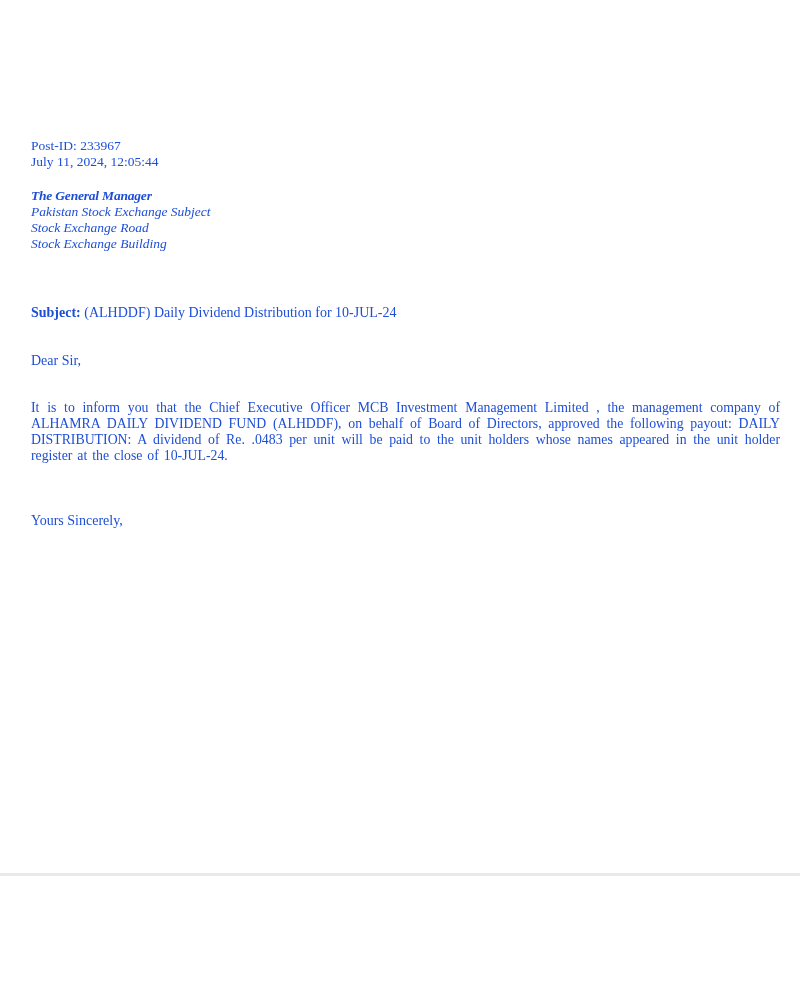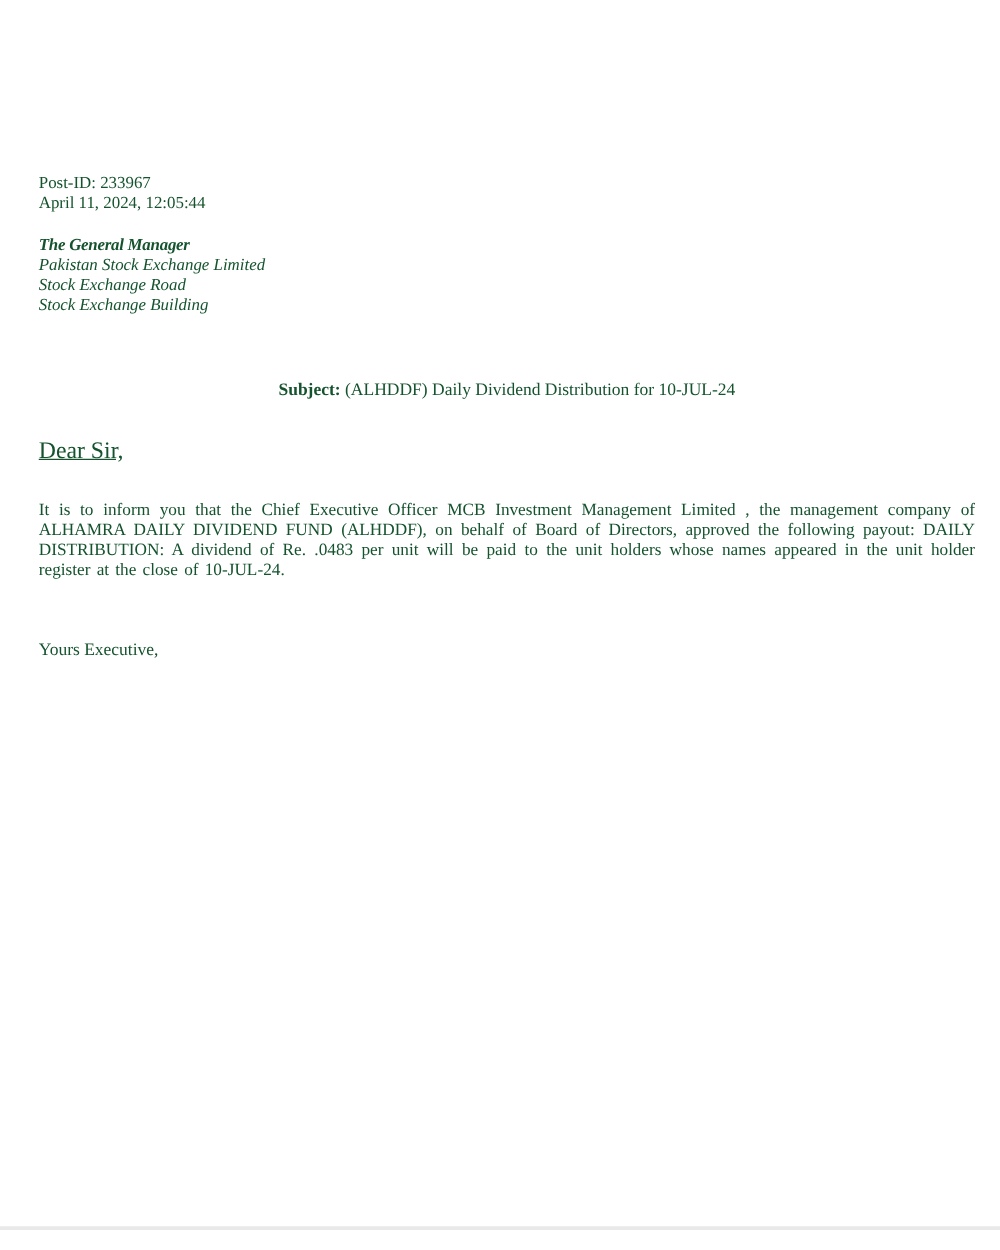--- a/index.html
+++ b/index.html
@@ -3,24 +3,24 @@
 <meta charset="utf-8">
 <style>
   html, body {
     margin: 0;
     padding: 0;
     background: #ffffff;
   }
   .page {
     position: relative;
     width: 800px;
-    height: 984px;
+    height: 876px;
     background: #ffffff;
     font-family: "Liberation Serif", "DejaVu Serif", serif;
-    color: #14532d;
+    color: #1d4ed8;
     overflow: hidden;
     box-sizing: border-box;
   }
   .content {
     position: absolute;
     top: 0;
     left: 31px;
     right: 20px;
   }
   .meta-block {
@@ -38,30 +38,28 @@
     font-style: italic;
   }
   .recipient-name {
     font-weight: bold;
     letter-spacing: -0.2px;
   }
   .subject-line {
     margin-top: 52px;
     font-size: 14px;
     line-height: 17px;
-    text-align: center;
   }
   .subject-label {
     font-weight: bold;
   }
   .salutation {
     margin-top: 31px;
-    font-size: 19px;
+    font-size: 14px;
     line-height: 17px;
-    text-decoration: underline;
   }
   .body-paragraph {
     margin-top: 31px;
     font-size: 13.8px;
     line-height: 16px;
     text-align: justify;
     word-spacing: 1.5px;
     font-family: Liberation Serif, serif;
   }
   .closing {
@@ -79,36 +77,36 @@
   }
 </style>
 </head>
 <body>
 
 <div class="page">
   <div class="content">
 
     <div class="meta-block">
       <div class="meta-line">Post-ID: 233967</div>
-      <div class="meta-line">April 11, 2024, 12:05:44</div>
+      <div class="meta-line">July 11, 2024, 12:05:44</div>
     </div>
 
     <div class="recipient-block">
       <div class="recipient-name">The General Manager</div>
-      <div class="recipient-line">Pakistan Stock Exchange Limited</div>
+      <div class="recipient-line">Pakistan Stock Exchange Subject</div>
       <div class="recipient-line">Stock Exchange Road</div>
       <div class="recipient-line">Stock Exchange Building</div>
     </div>
 
     <div class="subject-line">
       <span class="subject-label">Subject:</span><span> (ALHDDF) Daily Dividend Distribution for 10-JUL-24</span>
     </div>
 
     <div class="salutation">Dear Sir,</div>
 
     <div class="body-paragraph">It is to inform you that the Chief Executive Officer MCB Investment Management Limited , the management company of ALHAMRA DAILY DIVIDEND FUND (ALHDDF), on behalf of Board of Directors, approved the following payout: DAILY DISTRIBUTION: A dividend of Re. .0483 per unit will be paid to the unit holders whose names appeared in the unit holder register at the close of 10-JUL-24.</div>
 
-    <div class="closing">Yours Executive,</div>
+    <div class="closing">Yours Sincerely,</div>
 
   </div>
 
   <div class="page-bottom-edge"></div>
 </div>
 
 </body></html>

